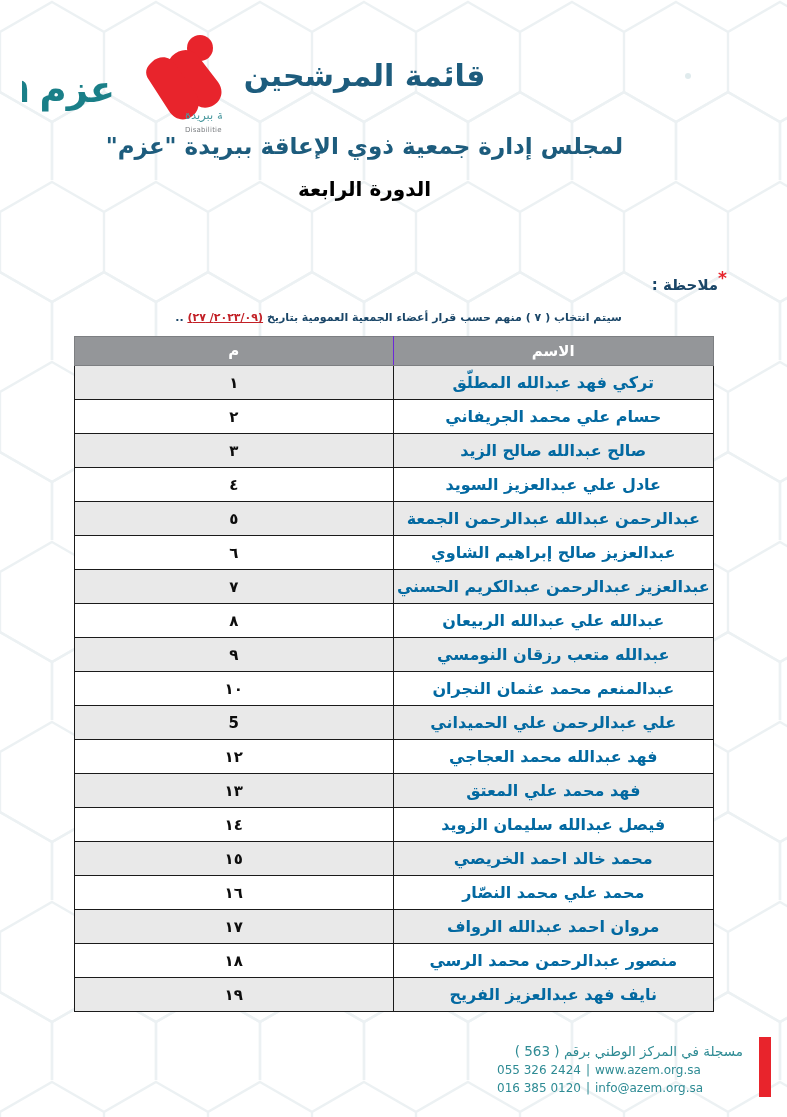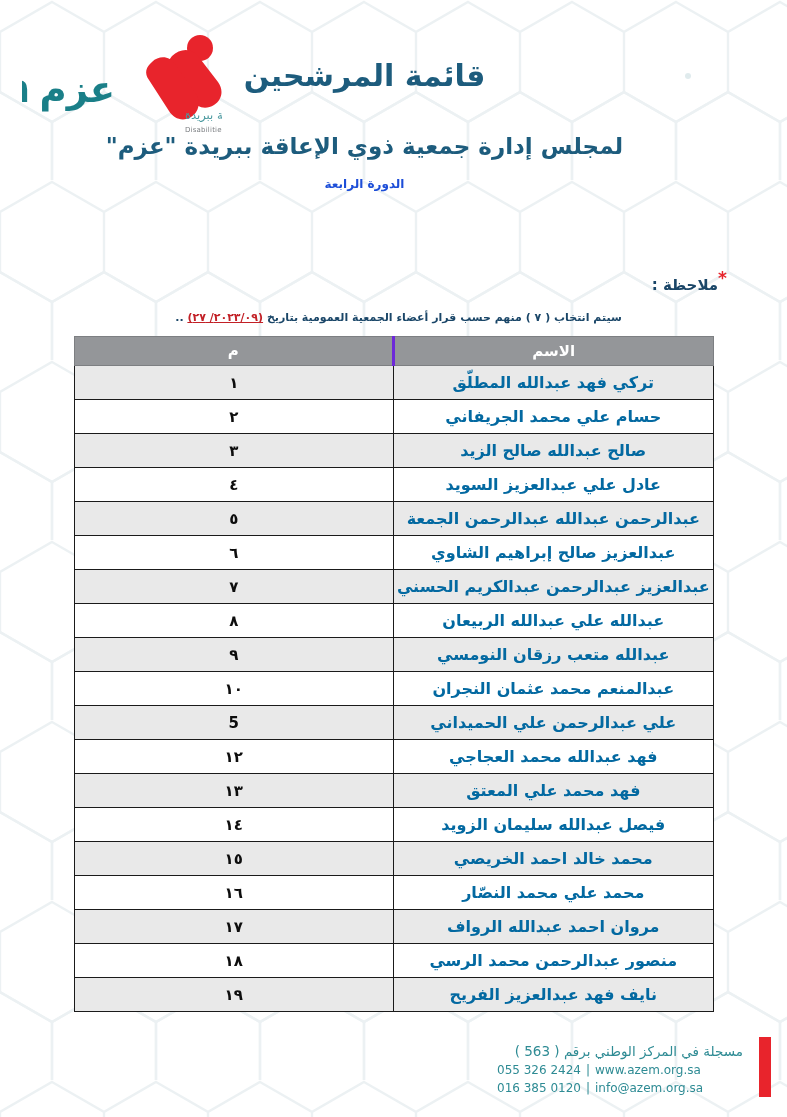--- a/index.html
+++ b/index.html
@@ -68,23 +68,23 @@
   .title-sub {
     margin-top: 38px;
     font-size: 23px;
     font-weight: bold;
     color: #1d5c7d;
     line-height: 1.25;
   }
 
   .title-round {
     margin-top: 16px;
-    font-size: 12px;
-    font-weight: bold;
-    color: #1d4ed8;
+    font-size: 20px;
+    font-weight: bold;
+    color: #000000;
   }
 
   
   .note-wrap {
     padding: 0 60px 0 70px;
     text-align: right;
     direction: rtl;
   }
 
   .note-label {
@@ -135,21 +135,21 @@
   }
 
   table.candidates thead th {
     background: #949699;
     color: #ffffff;
     font-size: 15px;
     font-weight: bold;
     border-color: #7d7f82;
     height: 28px;
   }
-  table.candidates thead th.col-name { border-left: 3px solid #6d28d9; text-align: center; }
+  table.candidates thead th.col-name { border-left: 1px solid #6d28d9; text-align: center; }
 
   table.candidates td.cell-name {
     font-size: 16px;
     font-weight: bold;
     color: #0369a1;
   }
   table.candidates td.cell-num {
     font-size: 15px;
     font-weight: bold;
     color: #0d0d0d;

